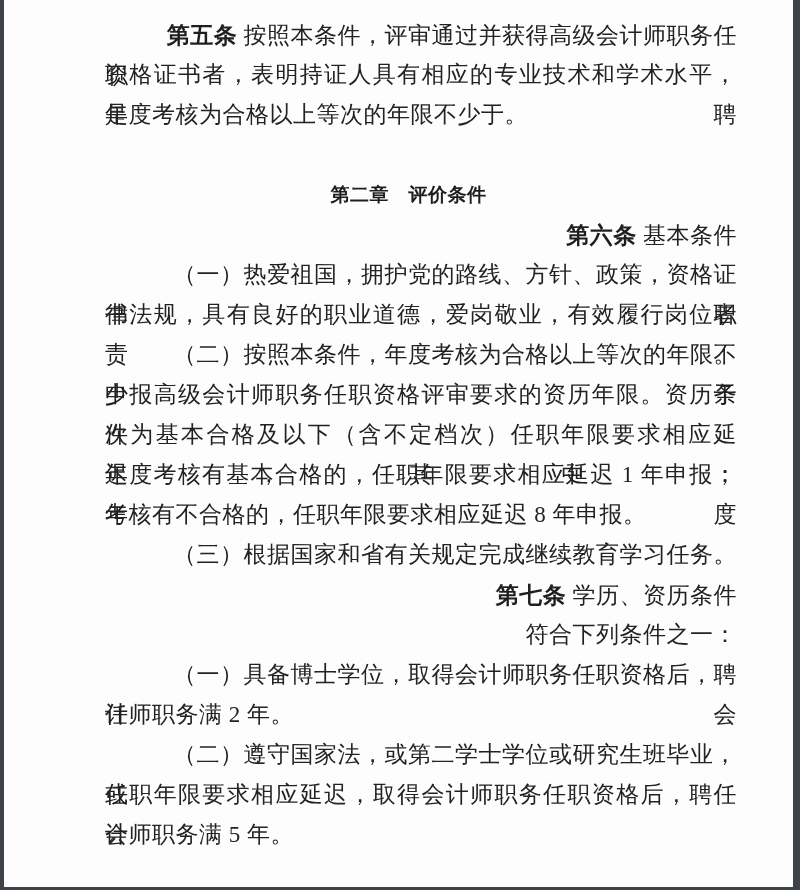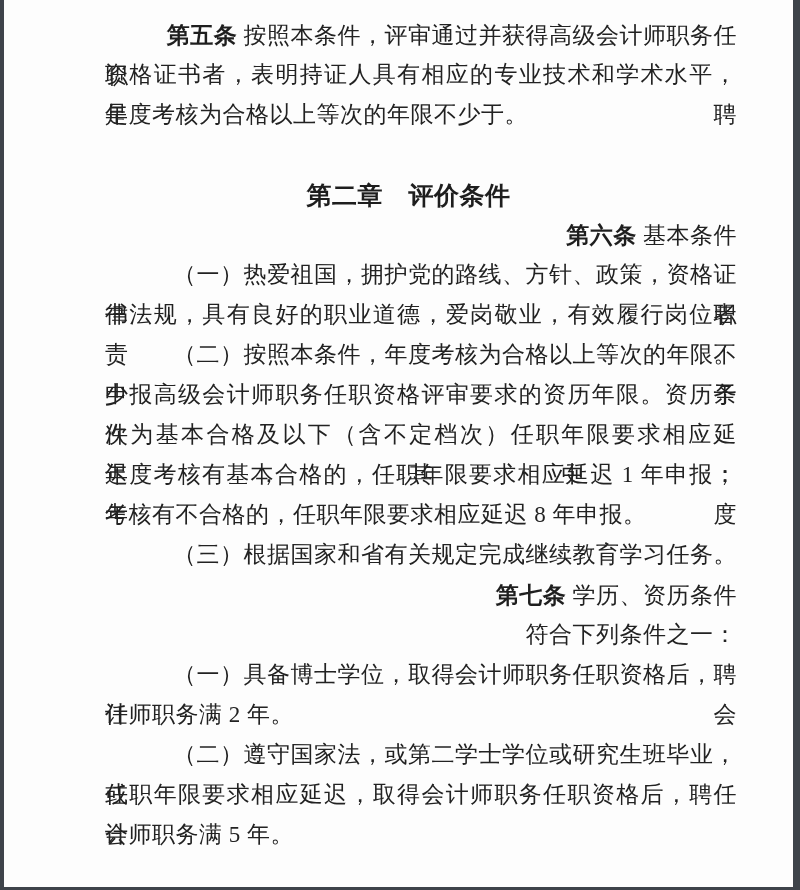--- a/index.html
+++ b/index.html
@@ -32,21 +32,21 @@
   .line.full {
     white-space: normal;
     text-align: justify;
     text-align-last: justify;
     -moz-text-align-last: justify;
   }
   .line.indent { text-indent: 2em; text-align: right; }
   .line.blank { }
 
   .line.heading {
-    font-size: 25px;
+    font-size: 19px;
     font-weight: bold;
     color: #1e1e1e;
     text-align: center;
     text-align-last: center;
     margin-left: -25px;   
     font-family: "Liberation Sans", "DejaVu Sans", sans-serif;
   }
 
   .term {
     font-weight: bold;

